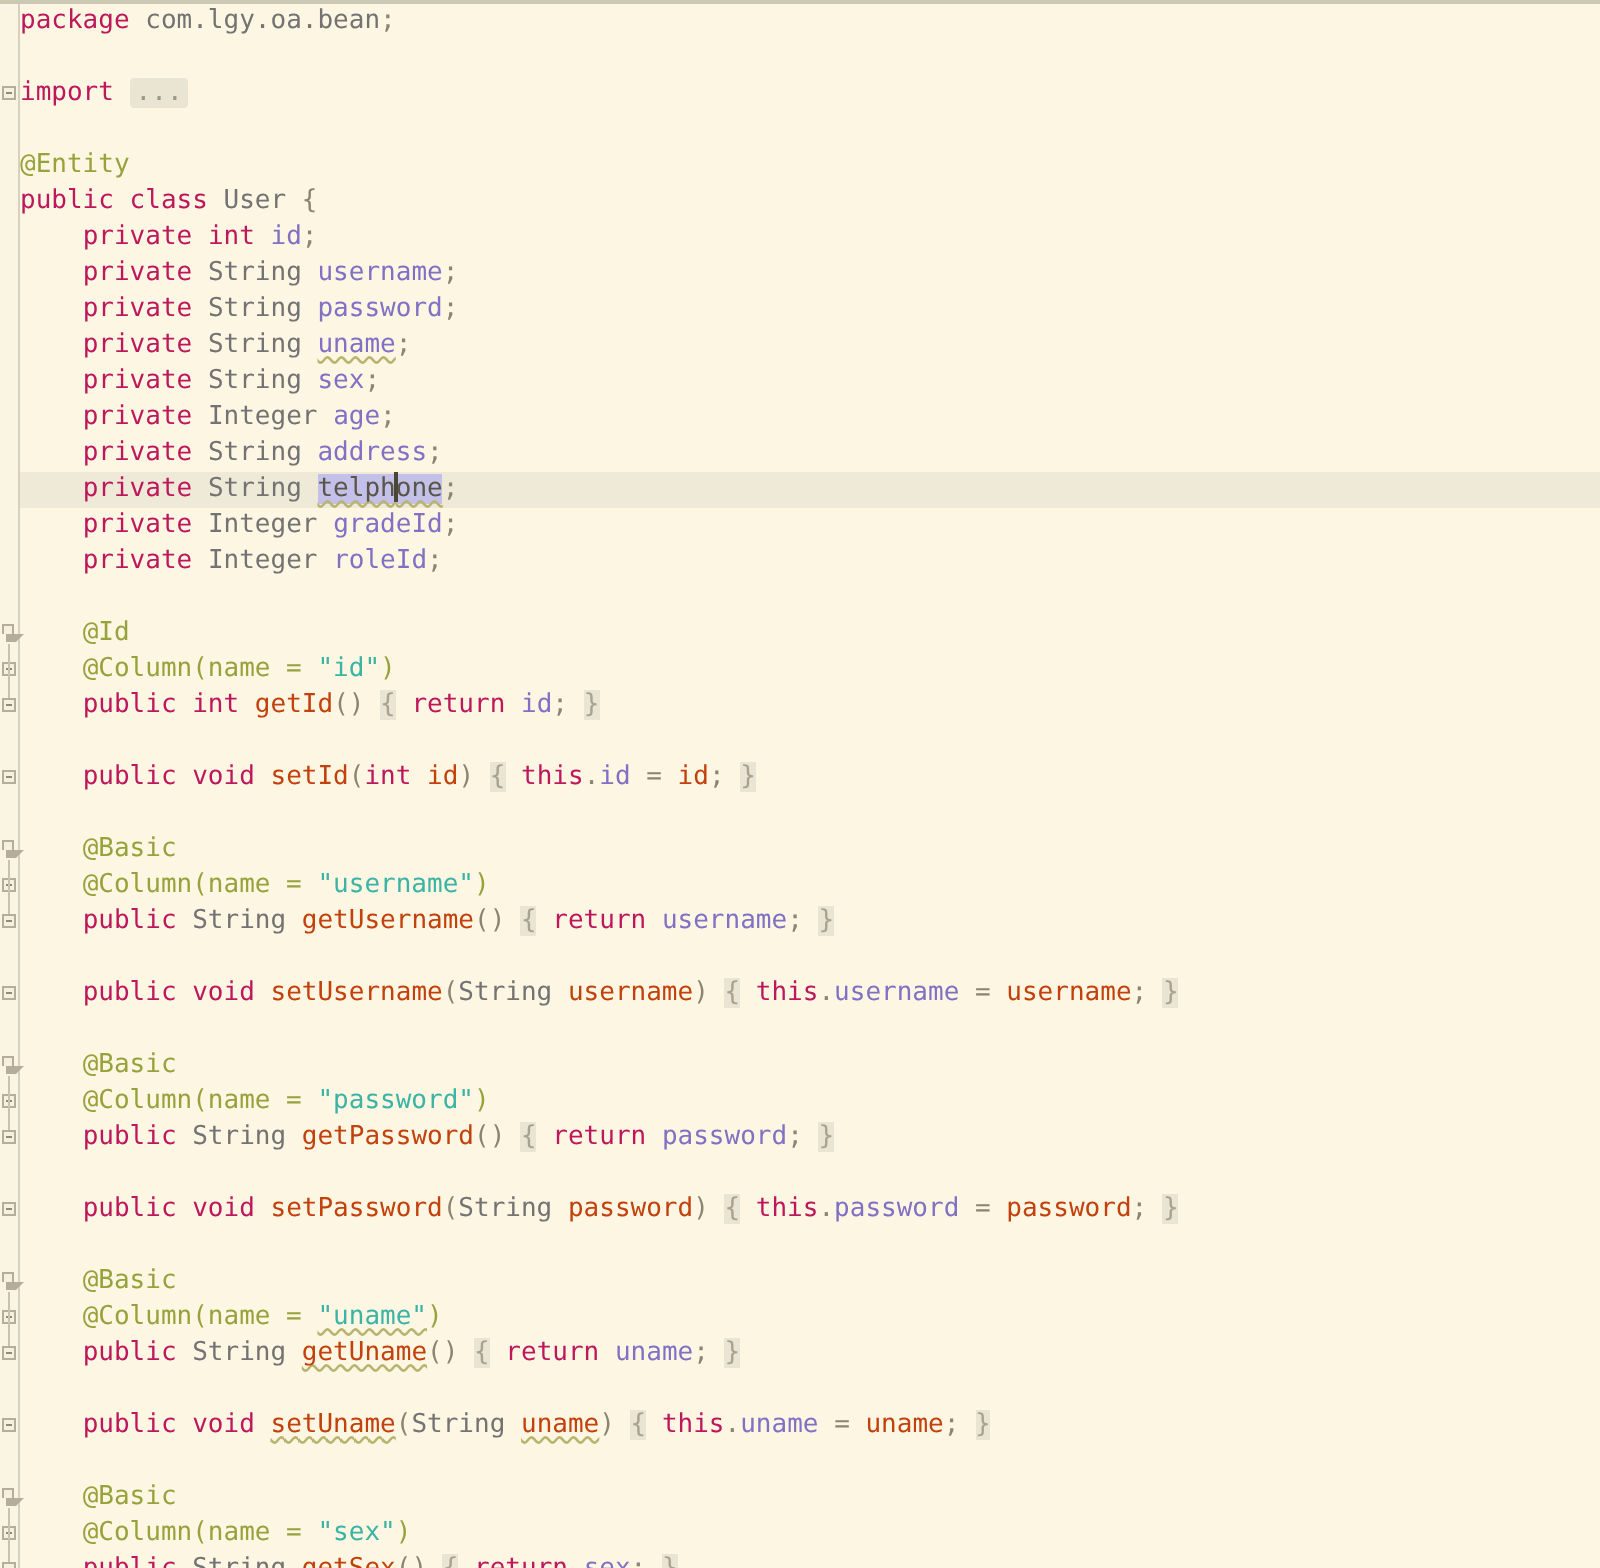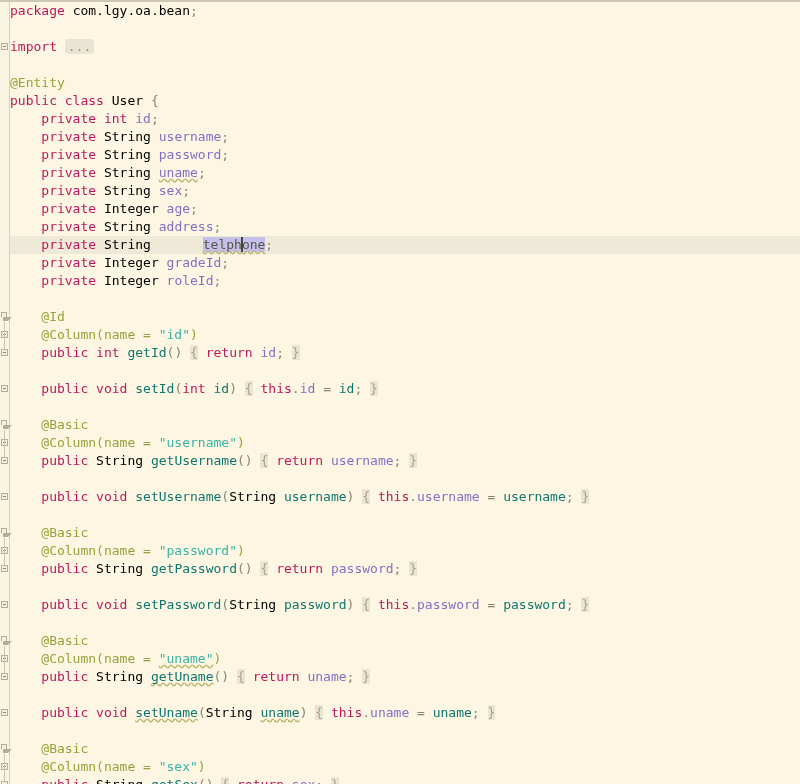--- a/index.html
+++ b/index.html
@@ -97,22 +97,22 @@
     white-space: pre;
   }
   .ln {
     height: 18px;
     line-height: 18px;
     white-space: pre;
   }
 
   
   .kw   { color: #be185d; }        
-  .type { color: #000000; }        
-  .ident{ color: #0f766e; margin-top: 30px; }        
+  .type { color: #737373; }        
+  .ident{ color: #c2410c; margin-top: 30px; }        
   .fld  { color: #8071c4; }        
   .ann  { color: #96a33c; }        
   .str  { color: #3bb3a5; }        
   .punc { color: #8a8470; }
 
   
   .folded {
     background: #eae4d2;
     color: #9c968a;
     border-radius: 2px;
@@ -120,21 +120,20 @@
   }
   
   .brace-hl {
     background: #eae4d2;
     color: #a8a290;
   }
   
   .sel {
     background: #c3c0ea;
     color: #5a5546;
-    margin-left: 44px;
   }
   .squiggly {
     text-decoration: underline wavy #b9b46f;
     text-decoration-skip-ink: none;
   }
   .caret {
     display: inline-block;
     width: 0;
     border-left: 2px solid #4a4636;
     height: 15px;

